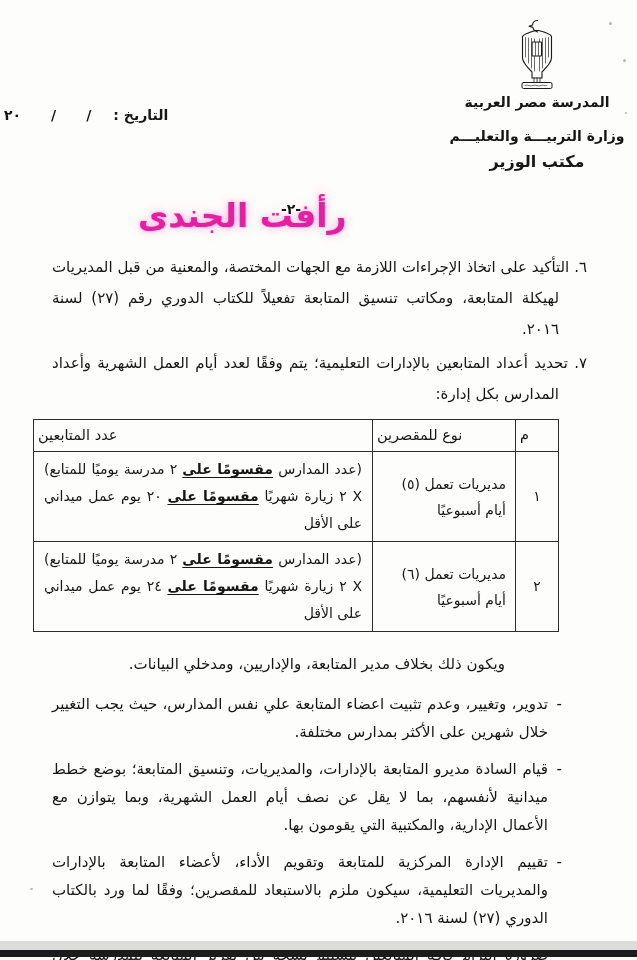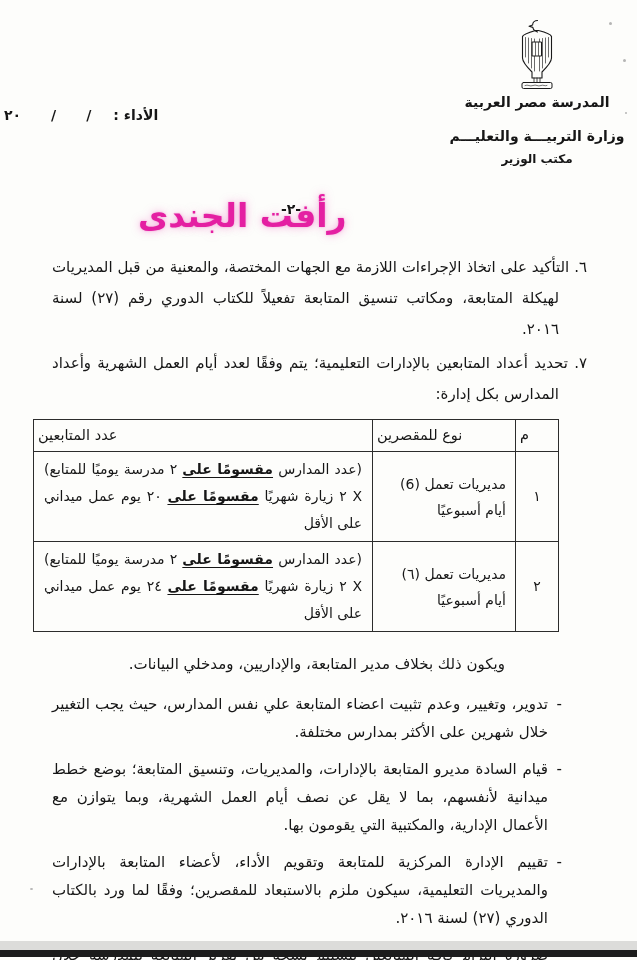--- a/index.html
+++ b/index.html
@@ -10,21 +10,21 @@
     color:#161616;
   }
   
   .letterhead{
     position:absolute;top:18px;right:10px;width:180px;
     text-align:center;direction:rtl;
   }
   .emblem{display:block;margin:0 auto 4px auto;}
   .lh-country{font-size:14px;font-weight:bold;letter-spacing:-0.3px;margin-top:2px;}
   .lh-ministry{font-size:14px;font-weight:bold;margin-top:18px;}
-  .lh-office{font-size:12px;font-weight:bold;margin-top:8px;}
+  .lh-office{font-size:16px;font-weight:bold;margin-top:8px;}
   
   .date-line{
     position:absolute;top:107px;left:4px;direction:rtl;
     font-size:14px;font-weight:bold;white-space:nowrap;
   }
   .date-line .gap1{margin-right:22px;}
   .date-line .gap2{margin-right:30px;}
   
   .stamp{
     position:absolute;top:196px;left:138px;
@@ -97,21 +97,21 @@
         <rect x="8" y="64.5" width="30" height="6" rx="1.5" stroke-width="1"></rect>
         <path stroke-width="0.6" d="M11 67.5 c3 -1.5 5 1.5 8 0 c3 -1.5 5 1.5 8 0 c2 -1 4 1 6 0"></path>
       </g>
     </svg>
     <div class="lh-country">المدرسة مصر العربية</div>
     <div class="lh-ministry">وزارة التربيـــة والتعليـــم</div>
     <div class="lh-office">مكتب الوزير</div>
   </div>
 
   <div class="date-line" dir="rtl">
-    <span>الأداء :</span><span class="gap1">/</span><span class="gap2">/</span><span class="gap2">٢٠</span>
+    <span>التاريخ :</span><span class="gap1">/</span><span class="gap2">/</span><span class="gap2">٢٠</span>
   </div>
 
   <div class="stamp">رأفت الجندى</div>
   <div class="pagenum">-٢-</div>
 
   <div class="content" dir="rtl">
 
     <div class="num-item"><span>٦.</span> <span>التأكيد على اتخاذ الإجراءات اللازمة مع الجهات المختصة، والمعنية من قبل المديريات لهيكلة المتابعة، ومكاتب تنسيق المتابعة تفعيلاً للكتاب الدوري رقم (٢٧) لسنة ٢٠١٦.</span></div>
 
     <div class="num-item"><span>٧.</span> <span>تحديد أعداد المتابعين بالإدارات التعليمية؛ يتم وفقًا لعدد أيام العمل الشهرية وأعداد المدارس بكل إدارة:</span></div>
@@ -120,21 +120,21 @@
       <thead>
         <tr>
           <th class="col-idx">م</th>
           <th class="col-type">نوع للمقصرين</th>
           <th class="col-count">عدد المتابعين</th>
         </tr>
       </thead>
       <tbody>
         <tr>
           <td class="idx">١</td>
-          <td class="type">مديريات تعمل (6) أيام أسبوعيًا</td>
+          <td class="type">مديريات تعمل (٥) أيام أسبوعيًا</td>
           <td class="count"><span>(عدد المدارس </span><span class="u">مقسومًا على</span><span> ٢ مدرسة يوميًا للمتابع) X ٢ زيارة شهريًا </span><span class="u">مقسومًا على</span><span> ٢٠ يوم عمل ميداني على الأقل</span></td>
         </tr>
         <tr>
           <td class="idx">٢</td>
           <td class="type">مديريات تعمل (٦) أيام أسبوعيًا</td>
           <td class="count"><span>(عدد المدارس </span><span class="u">مقسومًا على</span><span> ٢ مدرسة يوميًا للمتابع) X ٢ زيارة شهريًا </span><span class="u">مقسومًا على</span><span> ٢٤ يوم عمل ميداني على الأقل</span></td>
         </tr>
       </tbody>
     </table>
 

